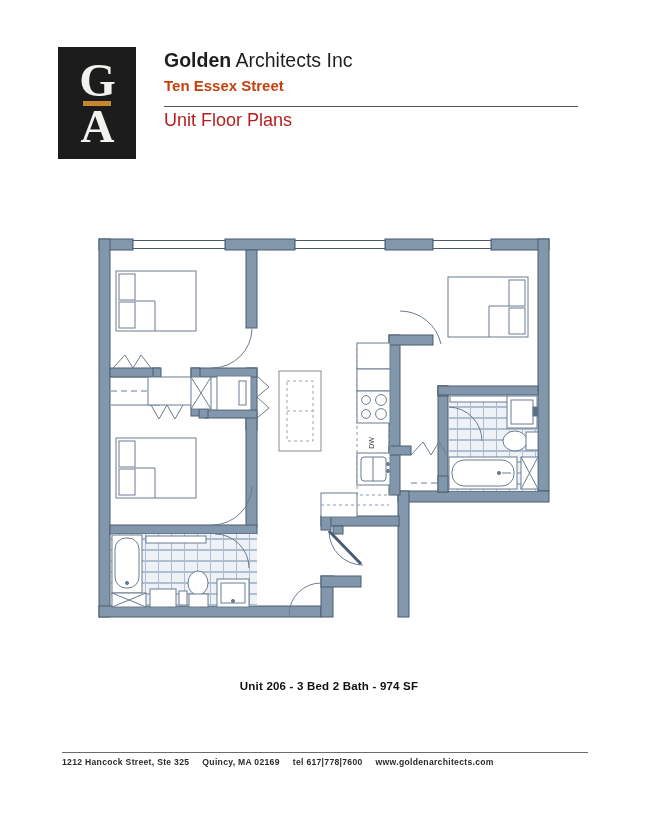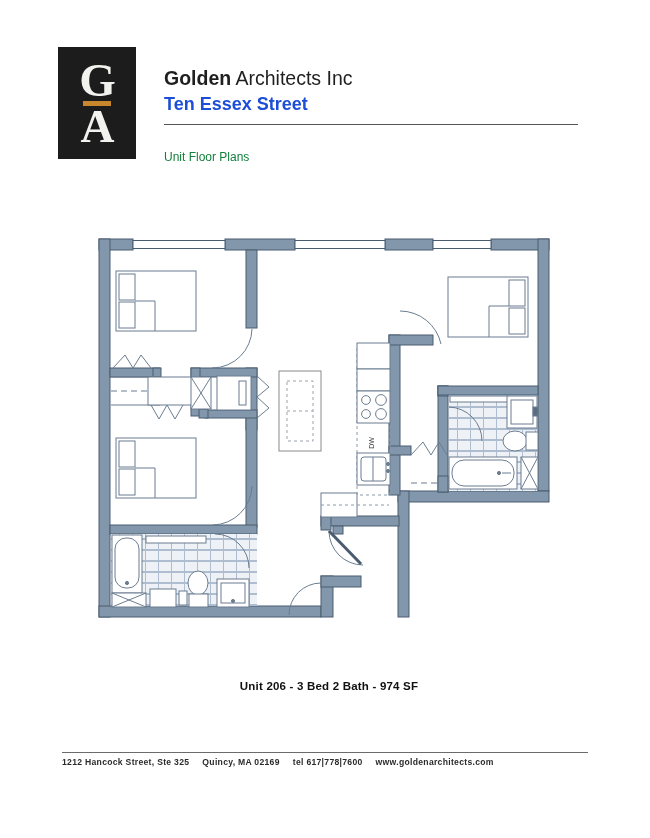--- a/index.html
+++ b/index.html
@@ -57,48 +57,48 @@
   .logo-bar {
     width: 28px;
     height: 5px;
     background: #c8862d;
     margin: 1px 0 1px 0;
   }
 
   .title-block {
     position: absolute;
     left: 106px;
-    top: 19px;
+    top: 1px;
     width: 414px;
   }
   .line1 {
     font-size: 19.5px;
     line-height: 25px;
     color: #1f1f1f;
     white-space: nowrap;
   }
   .line1 .strong { font-weight: bold; }
   .line2 {
-    font-size: 18px;
+    font-size: 15px;
     line-height: 26px;
     font-weight: bold;
-    color: #1d4ed8;
+    color: #c2410c;
     white-space: nowrap;
   }
   .rule {
     margin-top: 7px;
     width: 414px;
     height: 1px;
     background: #555;
   }
   .line3 {
-    margin-top: 21px;
-    font-size: 12px;
+    margin-top: 2px;
+    font-size: 18px;
     line-height: 22px;
-    color: #15803d;
+    color: #b91c1c;
     white-space: nowrap;
   }
 
   
   .plan-wrap {
     position: absolute;
     left: 93px;
     top: 231px;
     width: 462px;
     height: 392px;

